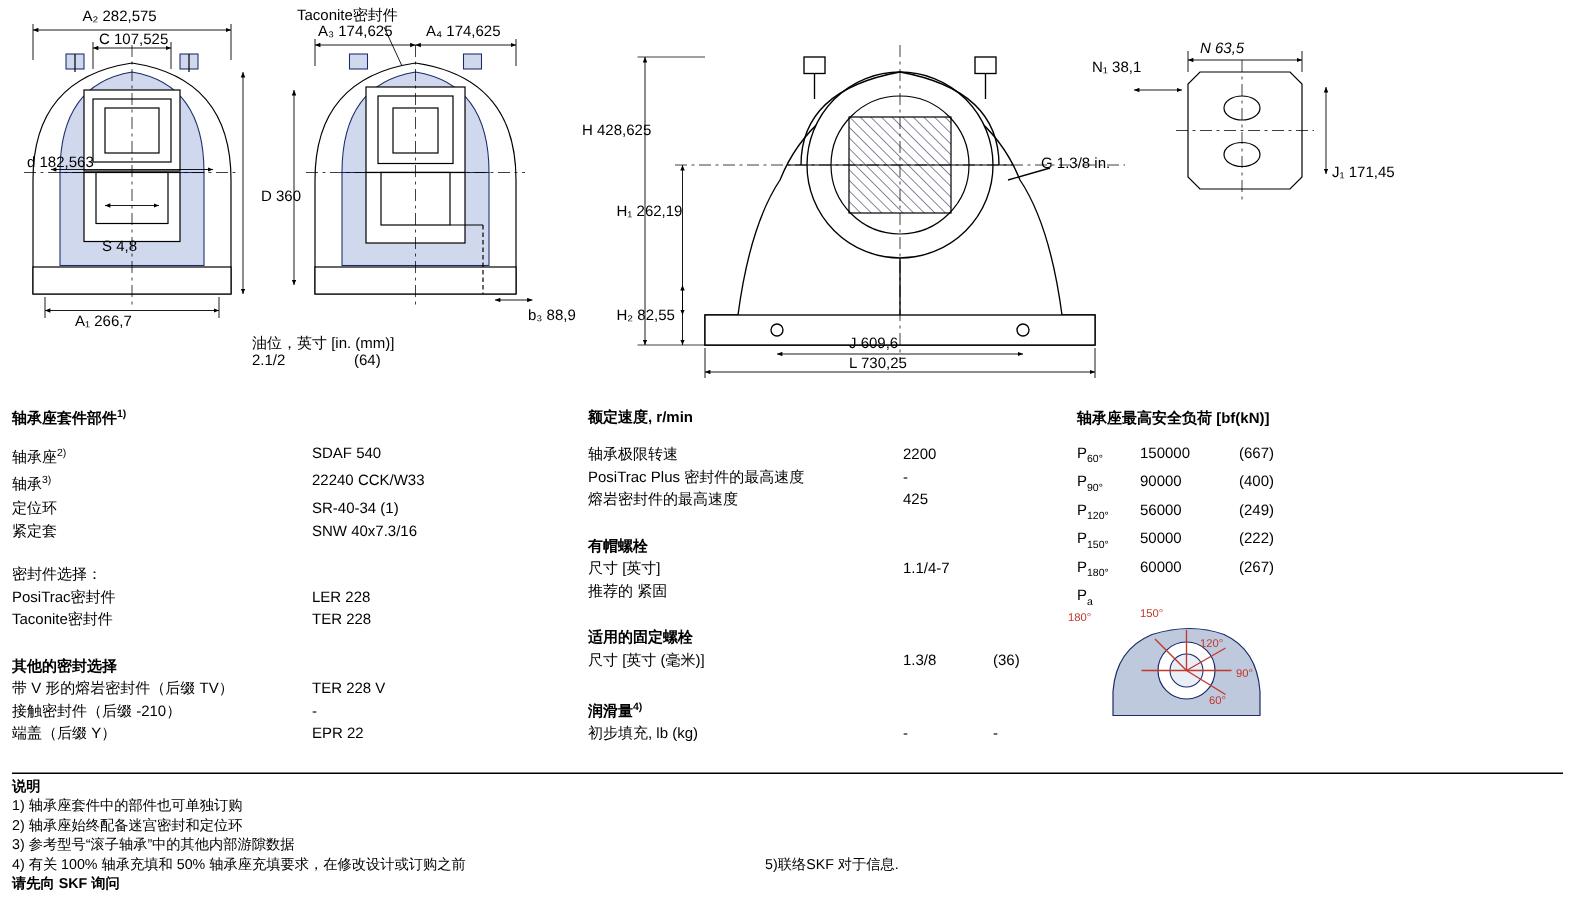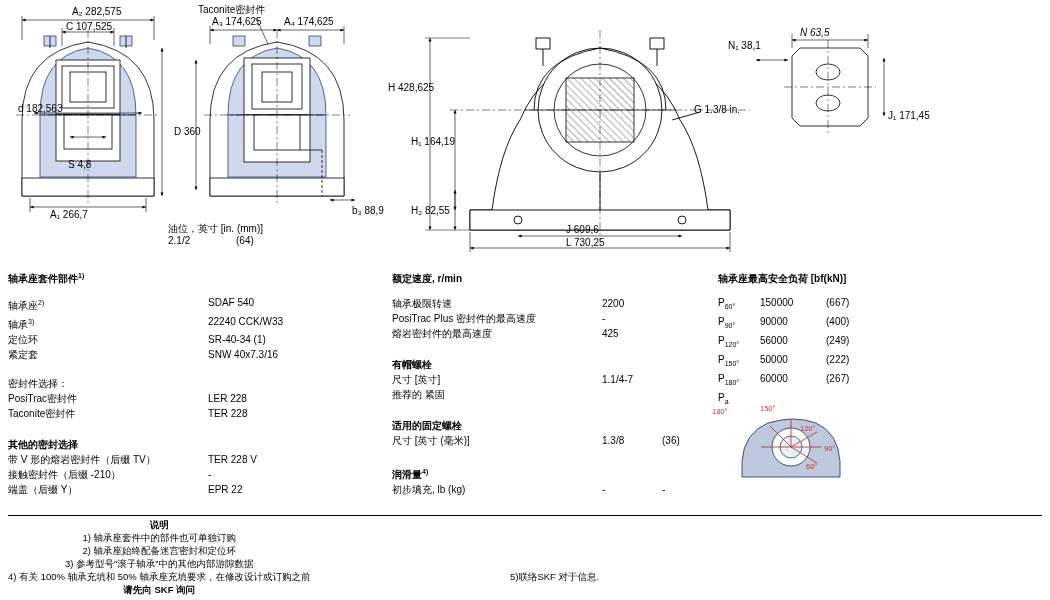--- a/index.html
+++ b/index.html
@@ -174,37 +174,37 @@
   <g stroke="#000" stroke-width="0.6" fill="none">
     <line x1="792" y1="40" x2="868" y2="40" marker-start="url(#arrS)" marker-end="url(#arr)"></line>
     <line x1="792" y1="34" x2="792" y2="48"></line>
     <line x1="868" y1="34" x2="868" y2="48"></line>
     <line x1="884" y1="58" x2="884" y2="116" marker-start="url(#arrS)" marker-end="url(#arr)"></line>
     <line x1="756" y1="60" x2="788" y2="60" marker-start="url(#arrS)" marker-end="url(#arr)"></line>
   </g>
 </svg>
 </div>
 
-<div class="abs dim" style="left:72px;top:6px;">A₂ 282,575</div>
+<div class="abs dim" style="left:55px;top:6px;">A₂ 282,575</div>
 <div class="abs dim" style="left:66px;top:21px;"><span>C  107,525</span></div>
 <div class="abs dim" style="left:18px;top:103px;">d  182,563</div>
 <div class="abs dim" style="left:68px;top:128px;margin-top:31px;">S 4,8</div>
 <div class="abs dim" style="left:50px;top:209px;">A₁ 266,7</div>
 
 <div class="abs dim" style="left:198px;top:3px;">Taconite密封件</div>
 <div class="abs dim" style="left:212px;top:16px;">A₃ 174,625</div>
 <div class="abs dim" style="left:284px;top:16px;">A₄ 174,625</div>
 <div class="abs dim" style="left:174px;top:126px;">D  360</div>
 <div class="abs dim" style="left:328px;top:205px;padding-left:24px;">b₃ 88,9</div>
 <div class="abs dim" style="left:168px;top:222px;">油位，英寸 [in. (mm)]</div>
 <div class="abs dim" style="left:168px;top:235px;">2.1/2</div>
 <div class="abs dim" style="left:236px;top:235px;">(64)</div>
 
 <div class="abs dim" style="left:388px;top:82px;">H 428,625</div>
-<div class="abs dim" style="left:411px;top:136px;">H₁ 164,19</div>
+<div class="abs dim" style="left:411px;top:136px;">H₁ 262,19</div>
 <div class="abs dim" style="left:411px;top:205px;">H₂ 82,55</div>
 <div class="abs dim" style="left:566px;top:224px;">J 609,6</div>
 <div class="abs dim" style="left:566px;top:237px;">L 730,25</div>
 <div class="abs dim" style="left:694px;top:104px;">G 1.3/8 in.</div>
 
 <div class="abs dim" style="left:728px;top:40px;">N₁ 38,1</div>
 <div class="abs dim" style="left:800px;top:27px;font-style:italic;">N 63,5</div>
 <div class="abs dim" style="left:888px;top:110px;">J₁ 171,45</div>
 
 <div class="tbl" style="left:8px;top:272px;width:380px;">
@@ -404,21 +404,21 @@
     </g>
   </svg>
 </div>
 <div class="abs" style="left:712px;top:407px;font-size:7.5px;color:#c0392b;">180°</div>
 <div class="abs" style="left:760px;top:404px;font-size:7.5px;color:#c0392b;">150°</div>
 <div class="abs" style="left:800px;top:424px;font-size:7.5px;color:#c0392b;">120°</div>
 <div class="abs" style="left:824px;top:444px;font-size:7.5px;color:#c0392b;">90°</div>
 <div class="abs" style="left:806px;top:462px;font-size:7.5px;color:#c0392b;">60°</div>
 
 <div class="hr" style="left:8px;top:515px;width:1034px;"></div>
-<div class="notes" style="left:8px;top:518px;text-align:center;">
+<div class="notes" style="left:8px;top:518px;">
   <div class="bold">说明</div>
   <div>1) 轴承座套件中的部件也可单独订购</div>
   <div>2) 轴承座始终配备迷宫密封和定位环</div>
   <div>3) 参考型号“滚子轴承”中的其他内部游隙数据</div>
   <div>4) 有关 100% 轴承充填和 50% 轴承座充填要求，在修改设计或订购之前</div>
   <div class="bold">请先向 SKF 询问</div>
 </div>
 <div class="notes" style="left:510px;top:570px;text-align:center;">5)联络SKF 对于信息.</div>
 
 </body></html>

